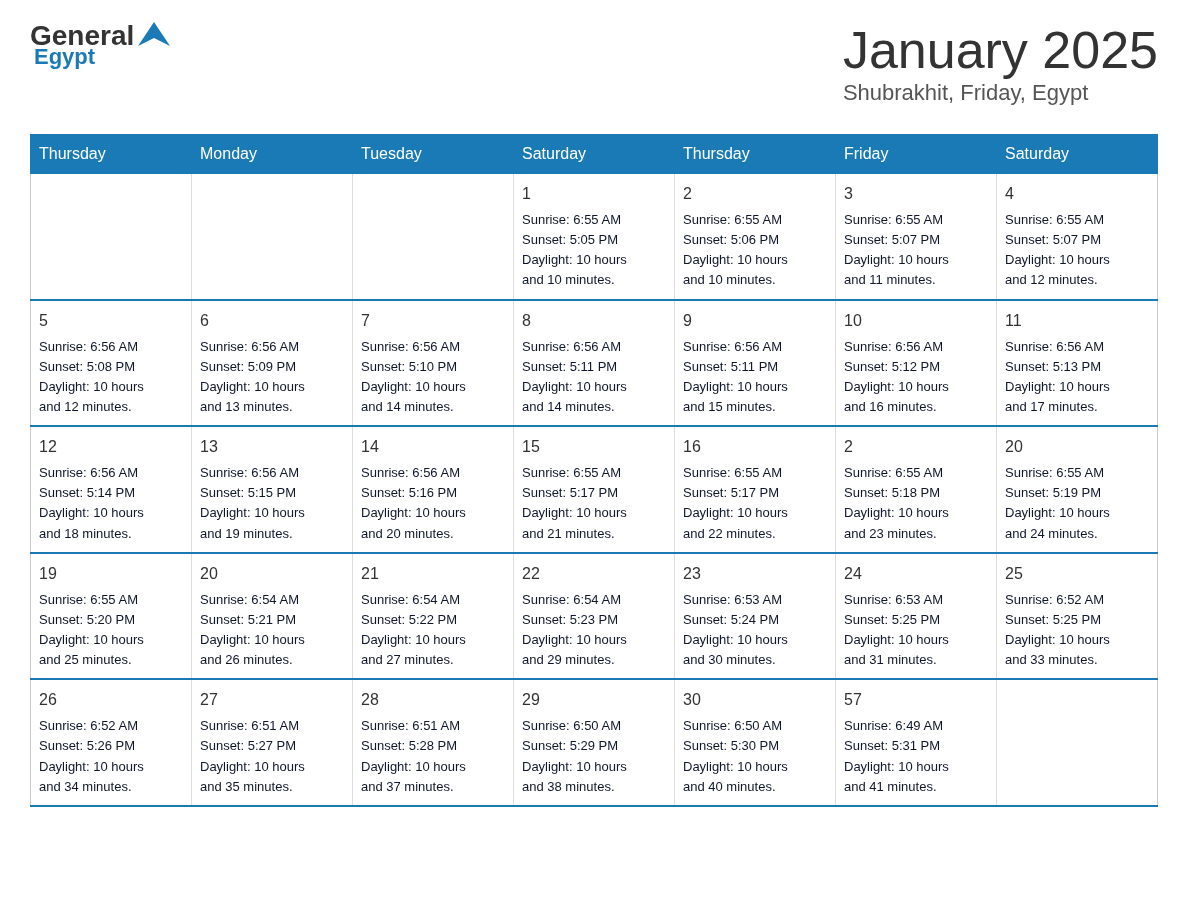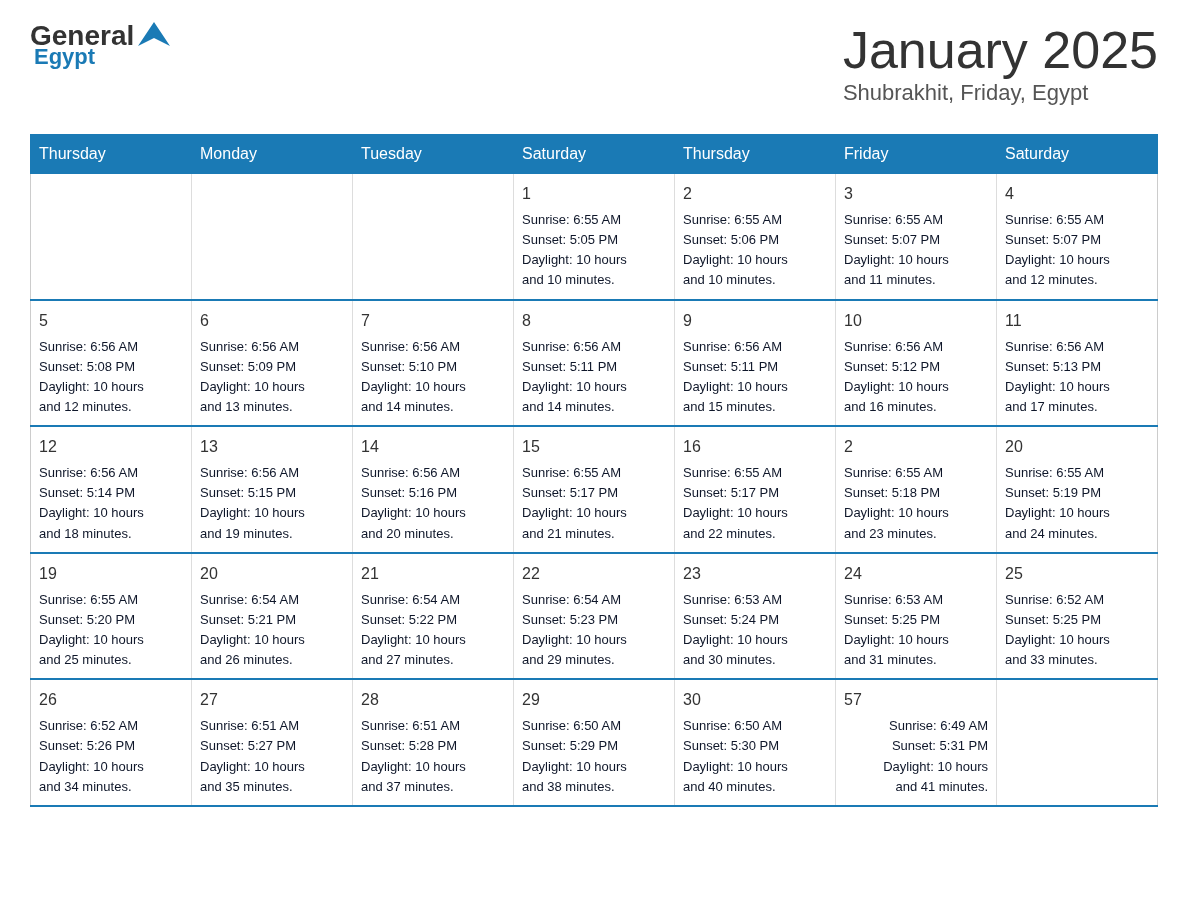--- a/index.html
+++ b/index.html
@@ -333,21 +333,21 @@
         </td>
         <td>
           <span class="day-number">30</span>
           <div class="day-info" style="white-space: pre-line;">Sunrise: 6:50 AM
 Sunset: 5:30 PM
 Daylight: 10 hours
 and 40 minutes.</div>
         </td>
         <td>
           <span class="day-number">57</span>
-          <div class="day-info" style="white-space: pre-line; text-align: right;">Sunrise: 6:49 AM
+          <div class="day-info" style="white-space: pre-line;">Sunrise: 6:49 AM
 Sunset: 5:31 PM
 Daylight: 10 hours
 and 41 minutes.</div>
         </td>
         <td></td>
       </tr>
     </tbody>
 </table>
 
 </body></html>

